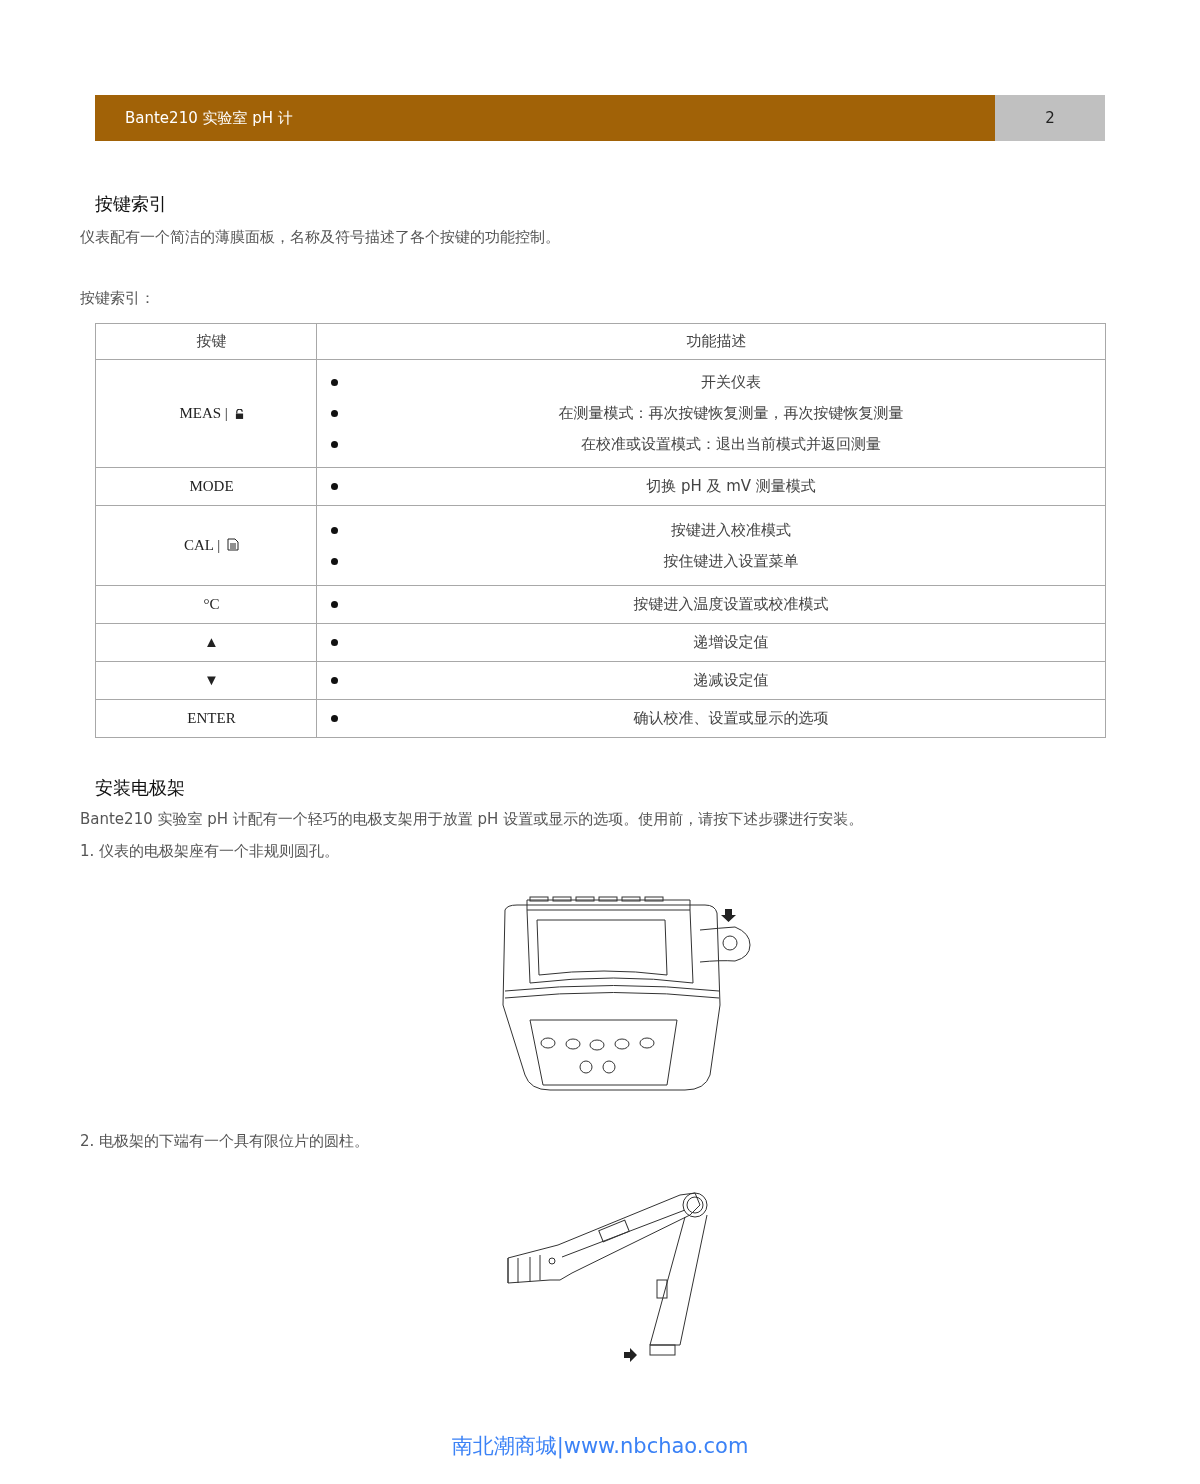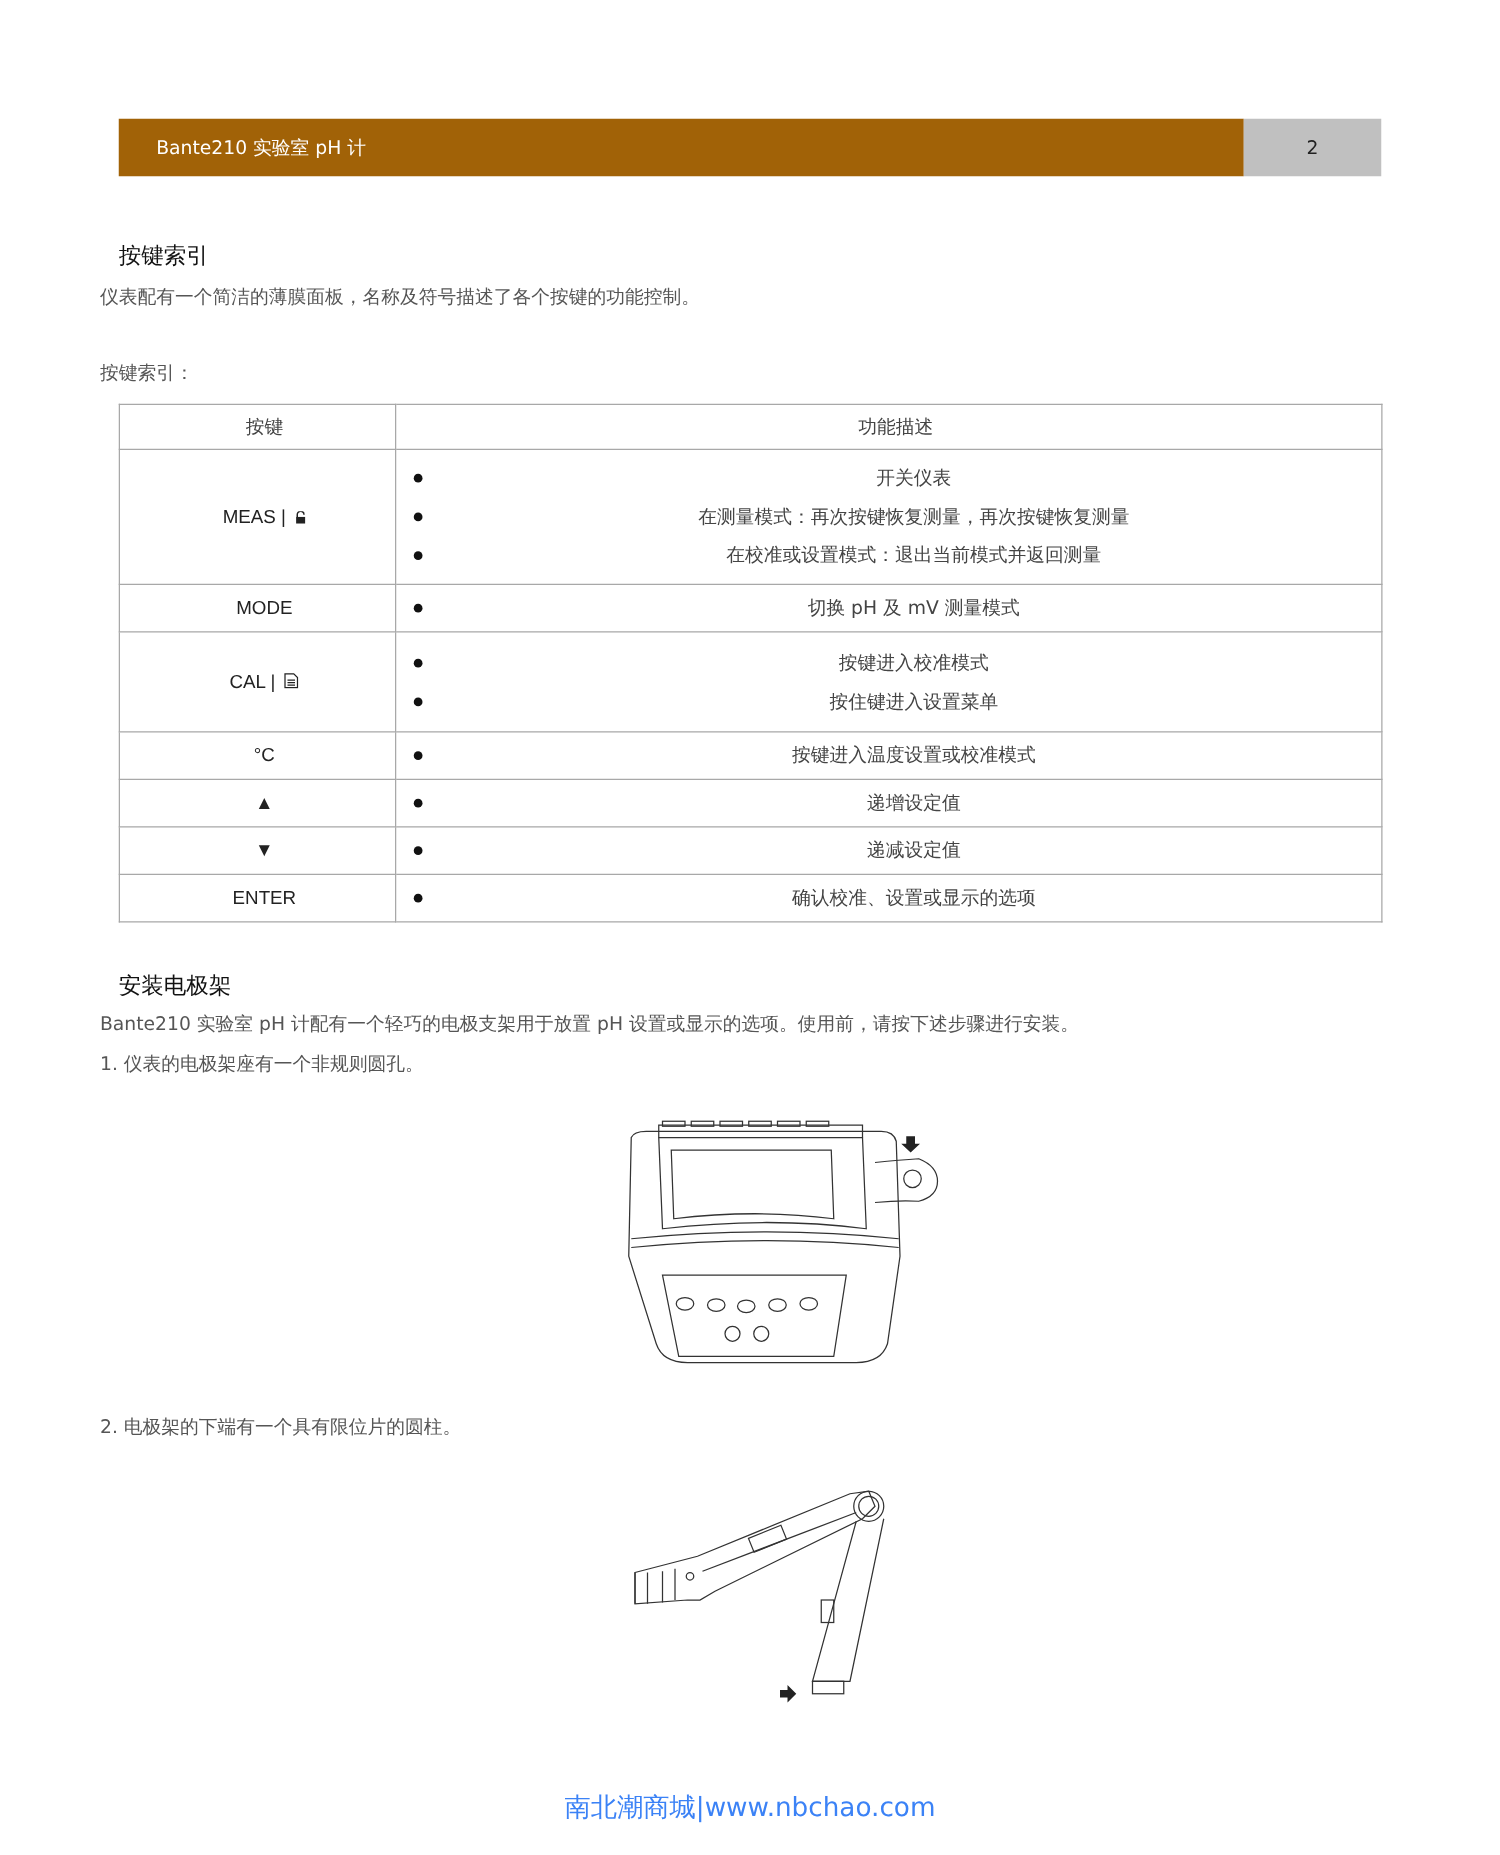--- a/index.html
+++ b/index.html
@@ -10,21 +10,21 @@
                   display:flex; align-items:center; padding-left:30px; box-sizing:border-box; }
   .header-page { flex:1; background:#c0c0c0; color:#222; font-size:15px;
                  display:flex; align-items:center; justify-content:center; }
   .h2 { position:absolute; left:95px; font-size:18px; color:#111; font-weight:normal; margin:0; }
   .p { position:absolute; left:80px; font-size:15px; color:#555; margin:0; white-space:nowrap; }
   table.keys { position:absolute; left:95px; top:323px; width:1011px; border-collapse:collapse;
                font-size:15px; color:#444; }
   table.keys td, table.keys th { border:1px solid #a8a8a8; text-align:center; vertical-align:middle;
                font-weight:normal; padding:0 0 0 11px; }
   table.keys th { height:35px; }
-  table.keys td.key { width:209px; font-family:Liberation Sans, sans-serif; font-size:15px; color:#222; }
+  table.keys td.key { width:209px; font-family:Liberation Serif, serif; font-size:15px; color:#222; }
   table.keys ul { list-style:none; margin:0; padding:6px 0; }
   table.keys li { position:relative; padding-left:29px; line-height:31px; }
   table.keys li::before { content:""; position:absolute; left:3px; top:12px; width:7px; height:7px;
                border-radius:50%; background:#111; }
   .lock-icon { display:inline-block; width:9px; height:10px; position:relative; vertical-align:-1px; margin-left:3px; }
   .figure { position:absolute; }
   .footer { position:absolute; left:0; width:1200px; top:1432px; text-align:center;
             font-size:21px; color:#3b82f6; }
 </style>
 </head>

